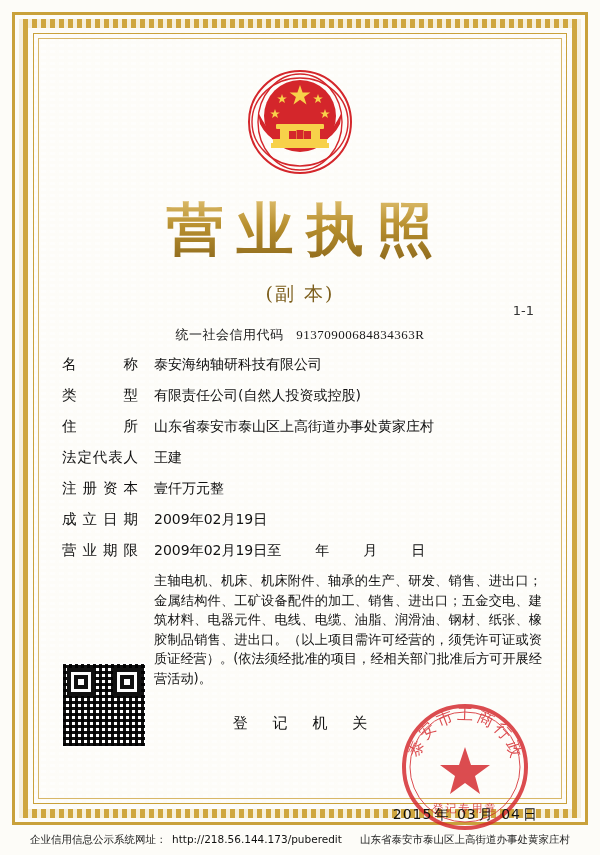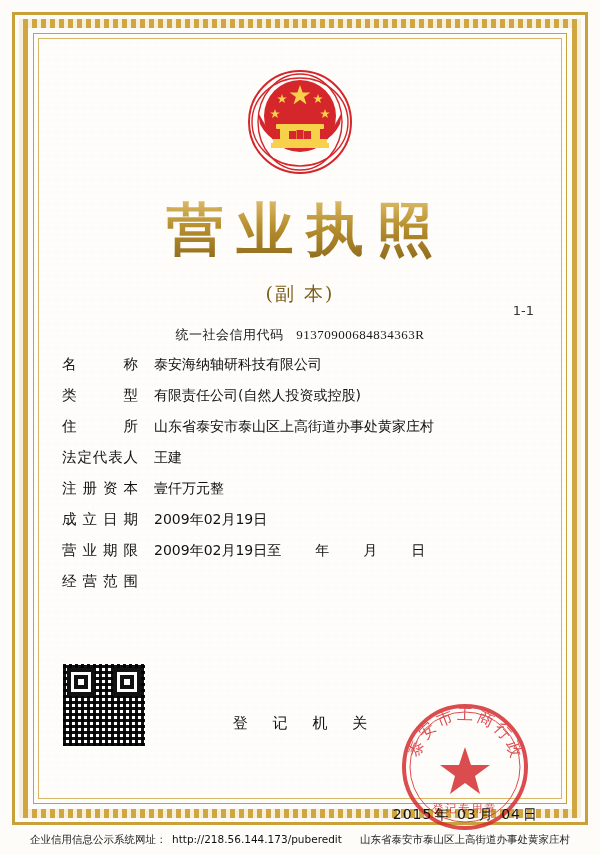--- a/index.html
+++ b/index.html
@@ -360,20 +360,21 @@
         <span class="seg">年</span>
         <span class="gap"></span>
         <span class="seg">月</span>
         <span class="gap"></span>
         <span class="seg">日</span>
       </div>
     </div>
 
     <div class="field scope">
       <div class="fl">经营范围</div>
+      <div class="fv">主轴电机、机床、机床附件、轴承的生产、研发、销售、进出口；金属结构件、工矿设备配件的加工、销售、进出口；五金交电、建筑材料、电器元件、电线、电缆、油脂、润滑油、钢材、纸张、橡胶制品销售、进出口。（以上项目需许可经营的，须凭许可证或资质证经营）。(依法须经批准的项目，经相关部门批准后方可开展经营活动)。</div>
     </div>
 
   </div>
 
   <div class="qr"></div>
 
   <div class="registry">登 记 机 关</div>
 
   <div class="seal">
     <svg width="134" height="134" viewBox="0 0 134 134">

